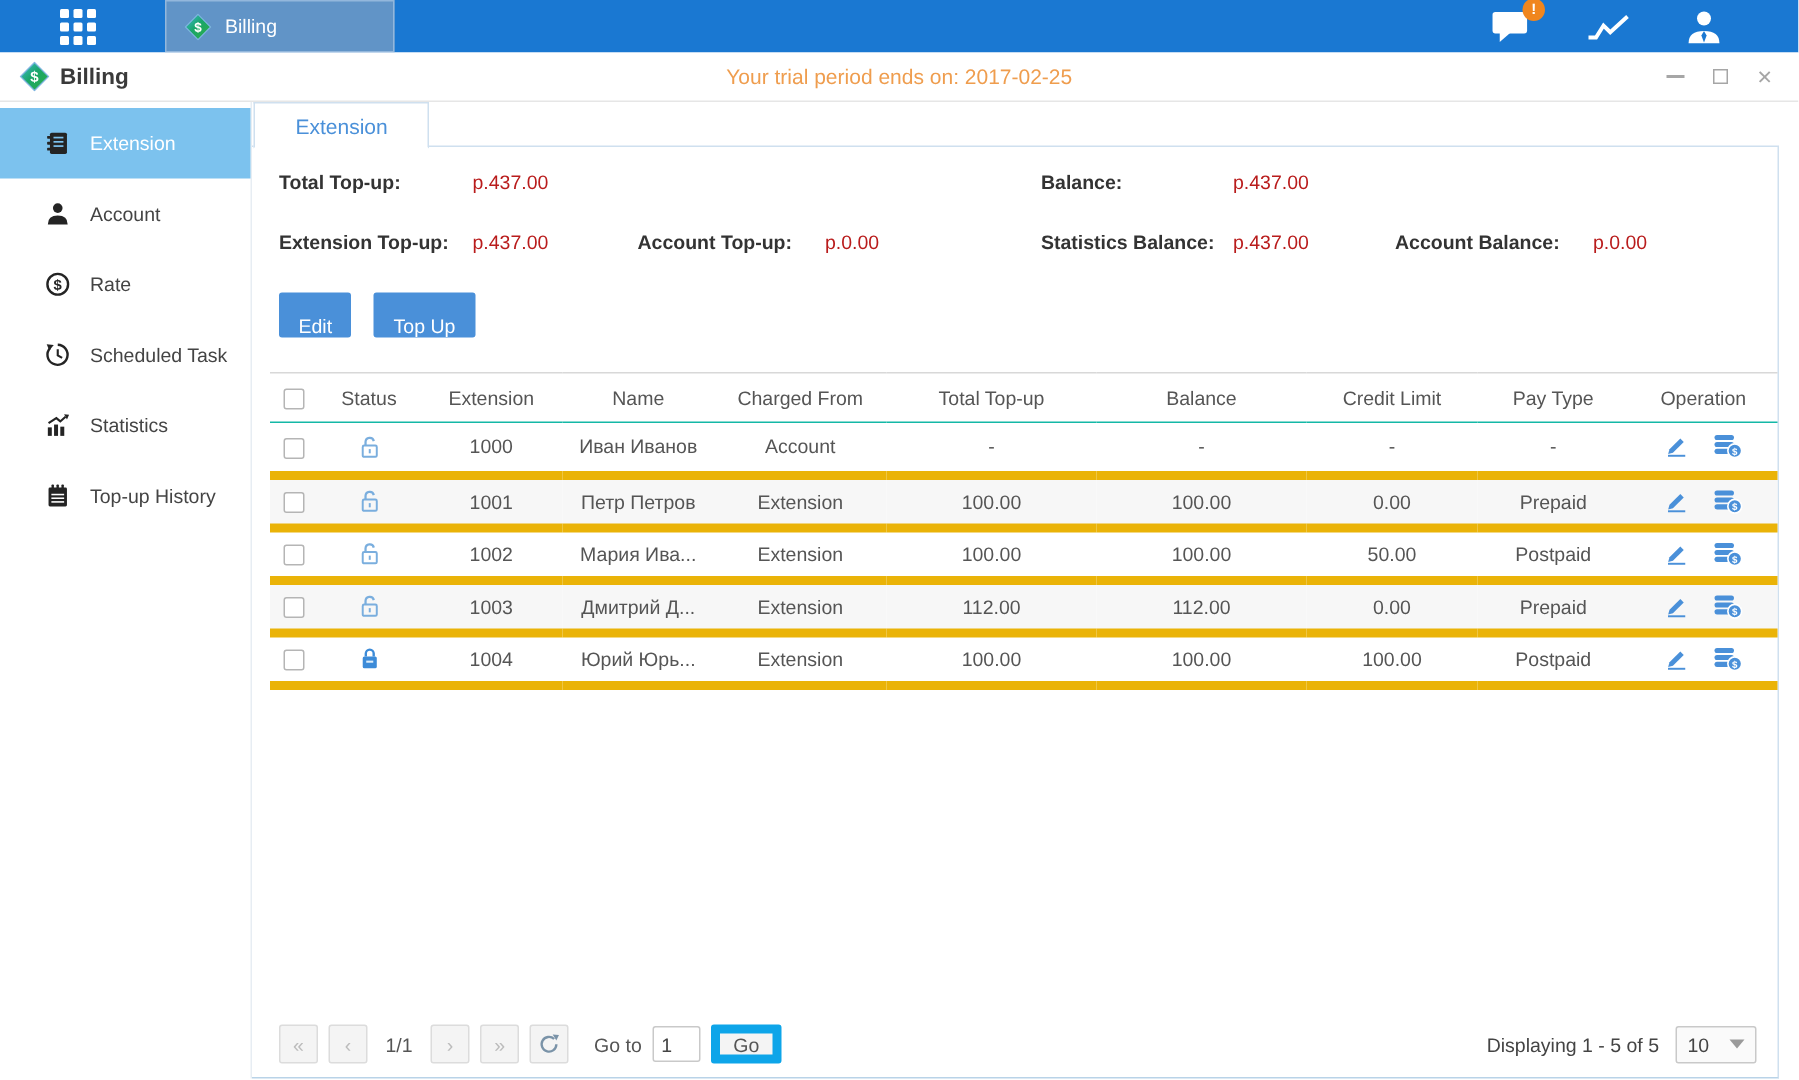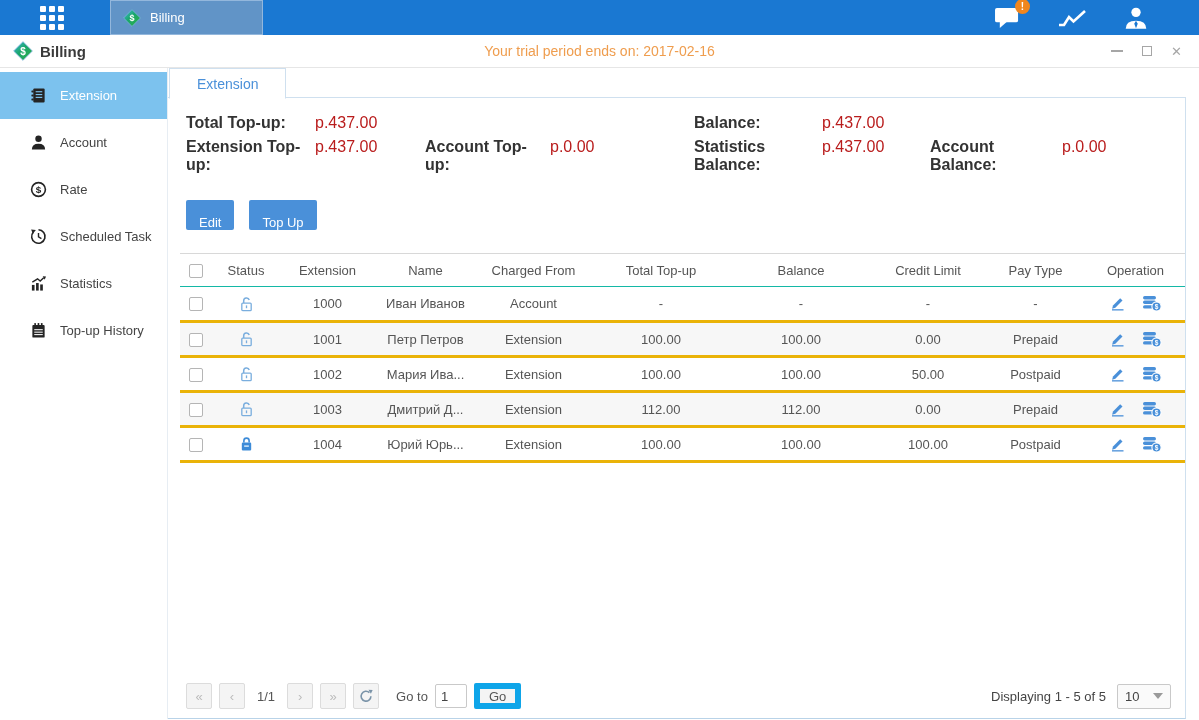--- a/index.html
+++ b/index.html
@@ -31,30 +31,30 @@
   .window-body { display:flex; height:651px; }
   .sidebar { width:168px; border-right:1px solid #e7edf3; padding-top:4px; flex:none; }
   .side-item { height:47px; display:flex; align-items:center; gap:13px; padding-left:30px; font-size:13px; color:#444; cursor:pointer; }
   .side-item svg { flex:none; }
   .side-item.active { background:#7cc2ee; color:#fff; }
   .main { flex:1; display:flex; flex-direction:column; margin-right:13px; }
   .tabstrip { height:30px; display:flex; border-bottom:1px solid #cfe0ef; }
   .tab { height:31px; margin-bottom:-1px; margin-left:1px; padding:0 27px; display:flex; align-items:center; font-size:14px; color:#4a90d9; background:#fff; border:1px solid #cfe0ef; border-bottom:1px solid #fff; cursor:pointer; }
   .panel { flex:1; display:flex; flex-direction:column; border-right:1px solid #cfe0ef; border-bottom:1px solid #b9d3e8; padding:16px 0 0 12px; }
   
-  .summary { display:grid; grid-template-columns:129px 110px 125px 144px 128px 108px 132px auto; row-gap:6px; font-size:16px; margin:0 14px 0 6px; }
+  .summary { display:grid; grid-template-columns:129px 110px 125px 144px 128px 108px 132px auto; row-gap:25px; font-size:13px; margin:0 14px 0 6px; }
   .summary .lbl { font-weight:bold; color:#333; }
   .summary .val { color:#b91c1c; }
   
   .btn-row { display:flex; gap:15px; margin:26px 0 0 6px; }
   .btn { background:#4a90d9; color:#fff; border:none; height:28px; padding:15px 13px; font-size:13px; border-radius:2px; cursor:pointer; font-family:inherit; }
   
   table.grid { border-collapse:collapse; width:100%; margin-top:23px; font-size:13px; color:#555; table-layout:fixed; }
   table.grid th { font-weight:normal; color:#555; height:33px; border-top:1px solid #d8d8d8; border-bottom:1px solid #14b8a6; text-align:center; }
-  table.grid td { height:35px; border-bottom:3px solid #eab308; text-align:center; }
+  table.grid td { height:35px; border-bottom:6px solid #eab308; text-align:center; }
   table.grid tbody tr:nth-child(even) { background:#f7f7f7; }
   input[type=checkbox] { appearance:none; -webkit-appearance:none; width:14px; height:14px; border:1px solid #b5b5b5; border-radius:2px; background:#fff; margin:0; cursor:pointer; vertical-align:middle; }
   .op-cell { display:flex; align-items:center; justify-content:center; gap:16px; }
   .op-cell span { cursor:pointer; display:flex; }
   .status-cell span { cursor:pointer; display:inline-flex; vertical-align:middle; }
   
   .pagination { margin-top:auto; display:flex; align-items:center; gap:7px; margin-left:6px; margin-right:14px; padding:8px 0 9px; font-size:13px; color:#555; }
   .pgbtn { width:26px; height:26px; background:#f4f4f4; border:1px solid #dcdcdc; border-radius:2px; display:flex; align-items:center; justify-content:center; color:#bcbcbc; font-size:13px; cursor:pointer; }
   .page-ind { margin:0 5px; color:#555; }
   .goto-label { margin-left:10px; color:#555; }
@@ -116,21 +116,21 @@
       <svg width="26" height="26" viewBox="0 0 24 24">
           <circle cx="12" cy="6.8" r="4.3" fill="#fff"></circle>
           <path d="M2.5 22 q0-7.5 9.5-7.5 t9.5 7.5 z" fill="#fff"></path>
           <path d="M12 14.5 l-1.6 2.7 1.6 4.3 1.6-4.3 z" fill="#1a78d2"></path>
         </svg>
     </div>
   </div>
 </div>
 
 <div class="titlebar">
-  <div class="trial">Your trial period ends on: 2017-02-16</div>
+  <div class="trial">Your trial period ends on: 2017-02-25</div>
   <div class="title-left">
     <span style="display:flex">
       <svg width="20" height="20" viewBox="0 0 24 24">
           <polygon points="12,0.8 23.2,12 12,23.2 0.8,12" fill="url(#dg)" stroke="#7fb5e0" stroke-width="1"></polygon>
           <text x="12" y="16.2" text-anchor="middle" font-size="12" font-weight="bold" fill="#fff">$</text>
         </svg>
     </span>
     <span class="title-text">Billing</span>
   </div>
   <div class="win-controls">

